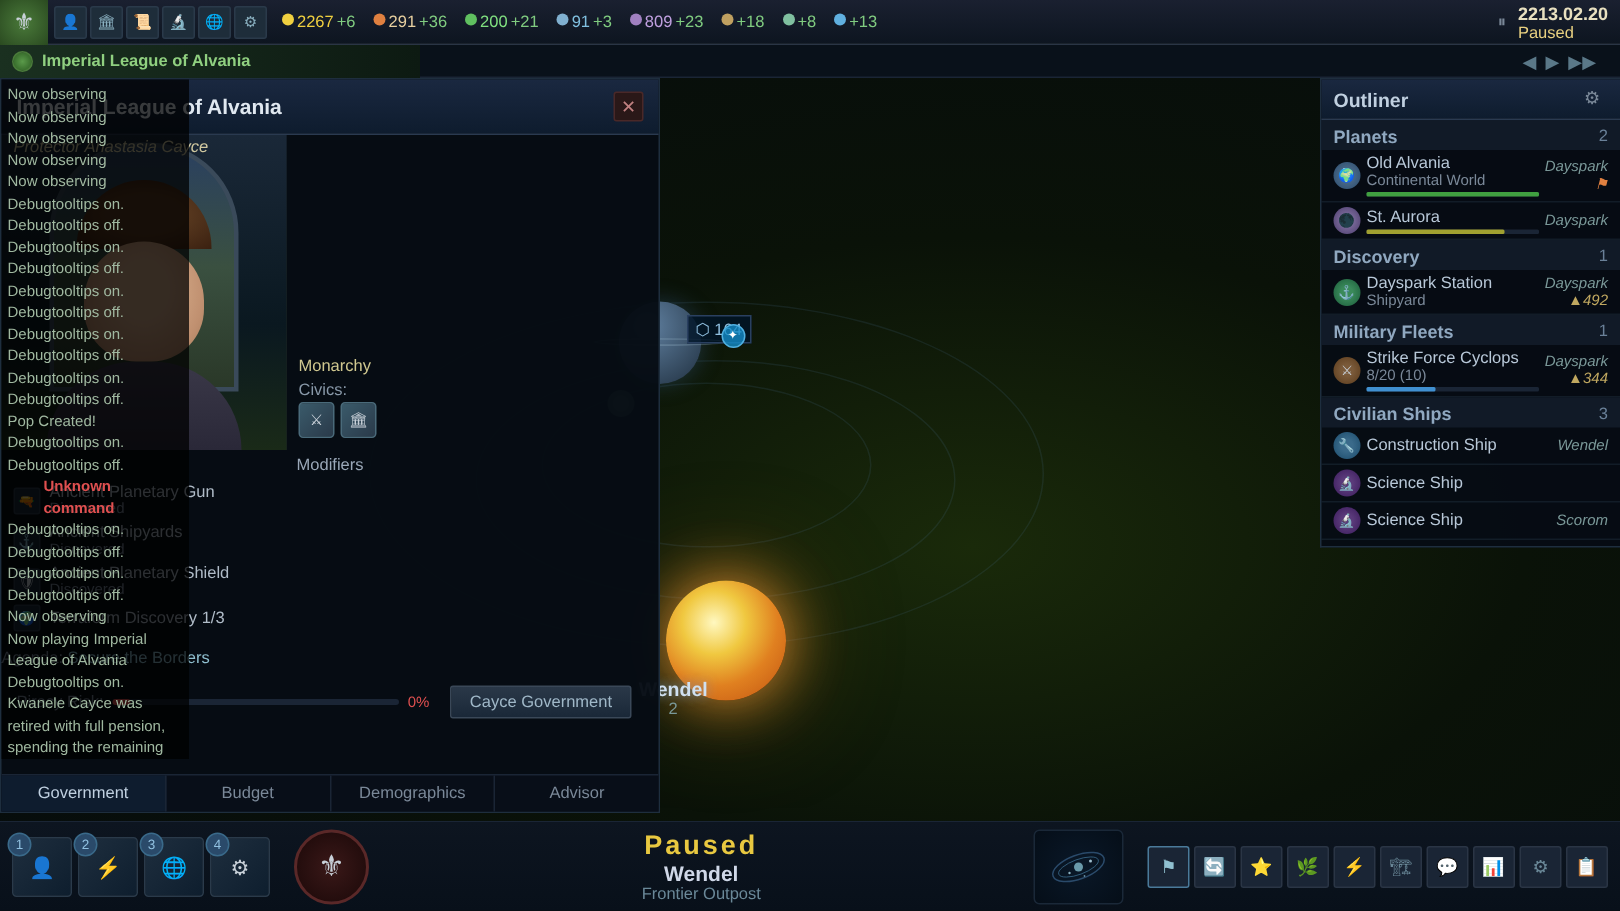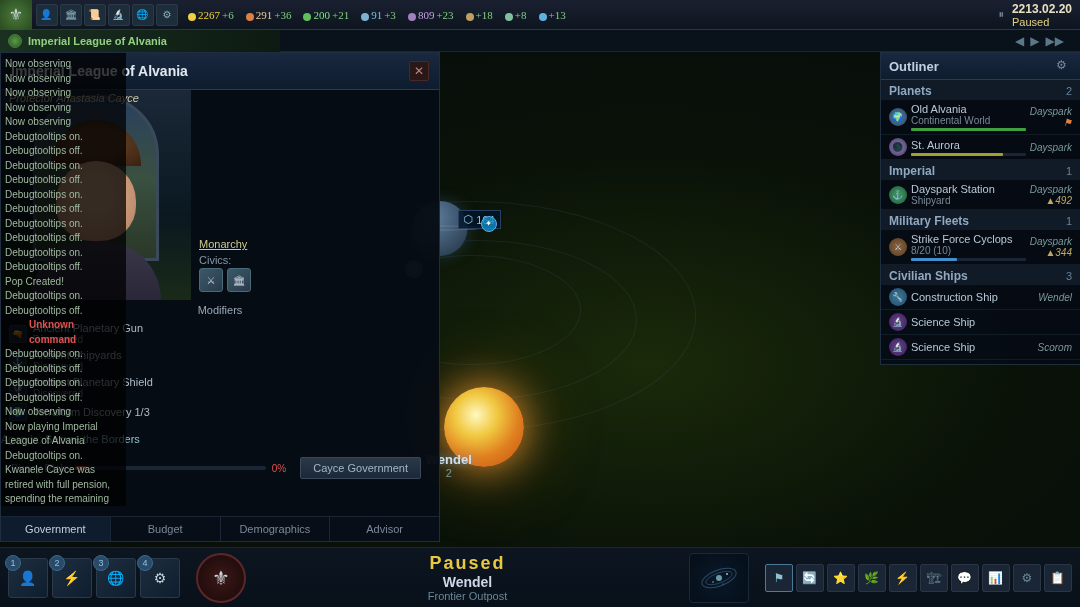--- a/index.html
+++ b/index.html
@@ -46,24 +46,23 @@
     .icon-btn {
       width: 22px; height: 22px;
       background: #1e2d3a;
       border: 1px solid #2a3a4a;
       border-radius: 2px;
       display: flex; align-items: center; justify-content: center;
       font-size: 10px; color: #8ab0c0;
       cursor: pointer;
     }
     .resource-item {
-      display: flex; align-items: flex-end; gap: 2px;
+      display: flex; align-items: flex-start; gap: 2px;
       padding: 0 6px;
       font-size: 11px;
-      font-family: Liberation Serif, serif;
     }
     .resource-dot {
       width: 8px; height: 8px; border-radius: 50%;
     }
     .resource-positive { color: #80cc80; }
     .top-bar-right {
       margin-left: auto;
       display: flex; align-items: center; gap: 8px;
       padding-right: 8px;
       font-size: 11px;
@@ -197,21 +196,21 @@
       background: linear-gradient(180deg, #3a3848 0%, #2a2838 100%);
       border-radius: 65px 65px 0 0;
       position: relative; z-index: 1;
     }
 
     .gov-info-panel {
       flex: 1;
       padding: 8px;
       font-size: 11px;
     }
-    .gov-monarchy { color: #d0c890; margin-bottom: 4px; text-decoration: underline; }
+    .gov-monarchy { color: #d0c890; margin-bottom: 4px; }
     .gov-civics-label { color: #8898a8; margin-bottom: 2px; }
     .civics-icons {
       display: flex; gap: 4px;
     }
     .civic-icon {
       width: 24px; height: 24px;
       background: linear-gradient(135deg, #3a5a6a 0%, #2a3a4a 100%);
       border: 1px solid #4a6a7a;
       border-radius: 3px;
       display: flex; align-items: center; justify-content: center;
@@ -824,21 +823,21 @@
       <div class="health-bar">
         <div class="health-fill health-yellow"></div>
       </div>
     </div>
     <div class="item-right">
       <span class="item-location">Dayspark</span>
     </div>
   </div>
 
   <div class="section-header">
-    <span class="section-title">Imperial</span>
+    <span class="section-title">Discovery</span>
     <span class="section-count">1</span>
   </div>
 
   <div class="outliner-item">
     <div class="item-icon shipyard-icon">⚓</div>
     <div class="item-info">
       <div class="item-name">Dayspark Station</div>
       <div class="item-sub">Shipyard</div>
     </div>
     <div class="item-right">

